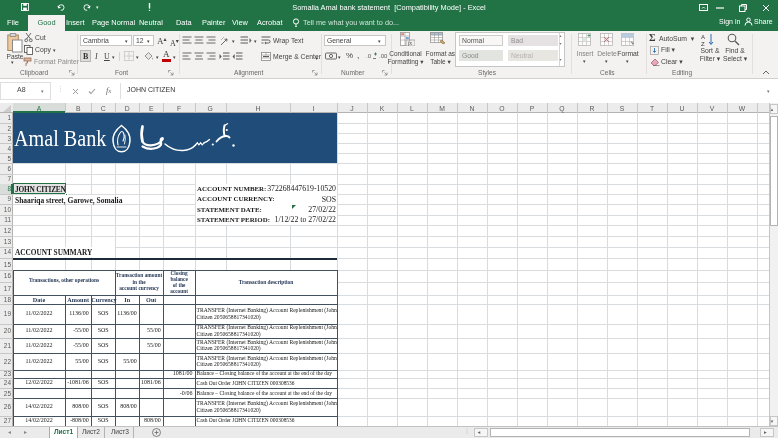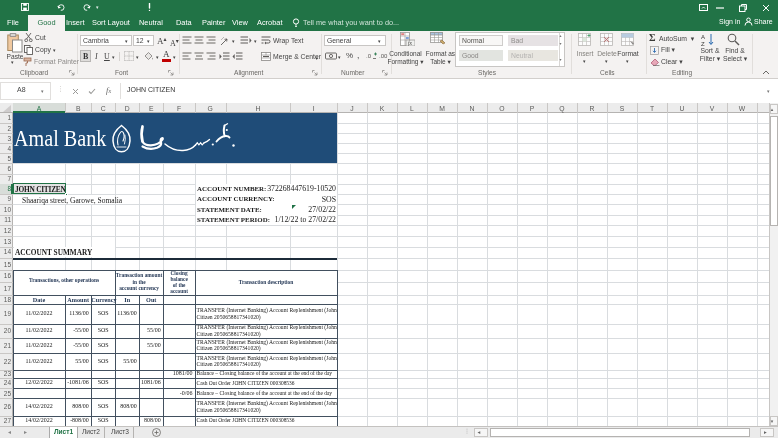--- a/index.html
+++ b/index.html
@@ -20,39 +20,40 @@
       <path d="M0.2 1.8 L1.7 4.5 L4 3.4 Z" fill="#fff"></path>
     </svg>
 <svg class="abs" style="left:82px;top:3.5px;" width="9" height="7" viewBox="0 0 9 7">
 <path d="M7.5 4.2 A 2.8 2.8 0 1 0 5.2 6.3" fill="none" stroke="#fff" stroke-width="0.9"></path>
       <path d="M8.8 1.8 L7.3 4.5 L5 3.4 Z" fill="#fff"></path>
     </svg>
 <div class="abs wt" style="left:96px;top:4px;font-size:5px;opacity:.85;">▾</div>
 <svg class="abs" style="left:147px;top:3px;" width="5" height="8" viewBox="0 0 5 8">
 <path d="M2.5 0.5 V5 M2.5 7.5 v-0.1" stroke="#fff" stroke-width="1.4" stroke-linecap="round"></path>
     </svg>
+<div class="abs wt" style="left:0;top:3px;width:778px;text-align:center;font-size:7.4px;">Somalia Amal bank statement&nbsp; [Compatibility Mode] - Excel</div>
 <svg class="abs" style="left:699px;top:4px;" width="9" height="7" viewBox="0 0 9 7">
 <rect x="0.5" y="0.5" width="8" height="6" fill="none" stroke="#fff" stroke-width="1"></rect>
       <path d="M3 4.5 L4.5 3 L6 4.5" fill="none" stroke="#fff" stroke-width="0.9"></path>
     </svg>
 <svg class="abs" style="left:716px;top:7px;" width="8" height="2" viewBox="0 0 8 2">
       <path d="M0 1 H8" stroke="#fff" stroke-width="1.2"></path>
     </svg>
 <svg class="abs" style="left:739px;top:4px;" width="8" height="8" viewBox="0 0 8 8">
 <rect x="0.5" y="2" width="5.5" height="5.5" fill="none" stroke="#fff" stroke-width="1"></rect>
       <path d="M2.5 2 V0.5 H7.5 V5.5 H6" fill="none" stroke="#fff" stroke-width="1"></path>
     </svg>
 <svg class="abs" style="left:762px;top:4px;" width="8" height="8" viewBox="0 0 8 8">
 <path d="M1 1 L7 7 M7 1 L1 7" stroke="#fff" stroke-width="1"></path>
     </svg>
 <div class="abs wt" style="left:7px;top:18px;font-size:7.4px;">File</div>
 <div class="abs" style="left:28px;top:15px;width:37px;height:16px;background:#f4f2f1;"></div>
 <div class="abs" style="left:28px;top:18px;width:37px;text-align:center;font-size:7.4px;color:#217346;">Good</div>
 <div class="abs wt" style="left:66px;top:18px;font-size:7.4px;">Insert</div>
-<div class="abs wt" style="left:92px;top:18px;font-size:7.4px;">Sort Layout</div>
+<div class="abs wt" style="left:92px;top:18px;font-size:7.4px;">Page Normal</div>
 <div class="abs wt" style="left:139px;top:18px;font-size:7.4px;">Neutral</div>
 <div class="abs wt" style="left:176px;top:18px;font-size:7.4px;">Data</div>
 <div class="abs wt" style="left:202px;top:18px;font-size:7.4px;">Painter</div>
 <div class="abs wt" style="left:232px;top:18px;font-size:7.4px;">View</div>
 <div class="abs wt" style="left:257px;top:18px;font-size:7.4px;">Acrobat</div>
 <svg class="abs" style="left:292px;top:17.5px;" width="8" height="10" viewBox="0 0 8 10">
 <circle cx="4" cy="3.5" r="2.6" fill="none" stroke="#fff" stroke-width="1"></circle>
       <path d="M3 7 h2 M3 8.5 h2" stroke="#fff" stroke-width="0.8"></path>
     </svg>
 <div class="abs" style="left:303px;top:18px;font-size:7.3px;color:#cfe3d8;">Tell me what you want to do...</div>
@@ -483,21 +484,21 @@
 <circle cx="107.8" cy="24.5" r="1.1" fill="#fff"></circle>
 <circle cx="121.8" cy="10" r="1.1" fill="#fff"></circle>
 <circle cx="128.5" cy="25.5" r="1.2" fill="#fff"></circle>
 </svg>
 <div class="abs" style="left:13.5px;top:194.5px;width:101px;height:9px;background:#fff;"></div>
 <div class="abs" style="left:13.5px;top:247.3px;width:101px;height:9.5px;background:#fff;"></div>
 <div class="abs" style="left:13px;top:183.6px;width:52px;height:10.3px;background:#e3e3e3;"></div>
 <div class="abs serif" style="left:15px;top:185px;font-size:7.4px;font-weight:bold;letter-spacing:-0.25px;color:#1a1a1a;white-space:nowrap;">JOHN CITIZEN</div>
 <div class="abs" style="left:12.5px;top:183px;width:53px;height:11.3px;border:1.5px solid #217346;box-sizing:border-box;"></div>
 <div class="abs" style="left:64.5px;top:193.2px;width:3px;height:3px;background:#217346;border:0.5px solid #fff;box-sizing:border-box;"></div>
-<div class="abs serif" style="left:22px;top:195.6px;font-size:7.5px;color:#1a1a1a;white-space:nowrap;">Shaariqa street, Garowe, Somalia</div>
+<div class="abs serif" style="left:15px;top:195.6px;font-size:7.5px;color:#1a1a1a;white-space:nowrap;font-weight:bold;">Shaariqa street, Garowe, Somalia</div>
 <div class="abs" style="left:195.5px;top:184px;width:141px;height:41px;background:#fff;"></div>
 <div class="abs serif" style="left:197px;top:185.0px;font-size:6.9px;font-weight:bold;color:#1a1a1a;white-space:nowrap;">ACCOUNT NUMBER:</div>
 <div class="abs serif" style="left:197px;top:184.3px;width:139px;text-align:right;font-size:7.8px;color:#1a1a1a;white-space:nowrap;">372268447619-10520</div>
 <div class="abs serif" style="left:197px;top:195.3px;font-size:6.9px;font-weight:bold;color:#1a1a1a;white-space:nowrap;">ACCOUNT CURRENCY:</div>
 <div class="abs serif" style="left:197px;top:194.60000000000002px;width:139px;text-align:right;font-size:7.8px;color:#1a1a1a;white-space:nowrap;">SOS</div>
 <div class="abs serif" style="left:197px;top:205.6px;font-size:6.9px;font-weight:bold;color:#1a1a1a;white-space:nowrap;">STATEMENT DATE:</div>
 <div class="abs serif" style="left:197px;top:204.9px;width:139px;text-align:right;font-size:7.8px;color:#1a1a1a;white-space:nowrap;">27/02/22</div>
 <div class="abs serif" style="left:197px;top:216.0px;font-size:6.9px;font-weight:bold;color:#1a1a1a;white-space:nowrap;">STATEMENT PERIOD:</div>
 <div class="abs serif" style="left:197px;top:215.3px;width:139px;text-align:right;font-size:7.8px;color:#1a1a1a;white-space:nowrap;">1/12/22 to 27/02/22</div>
 <svg class="abs" style="left:292px;top:205.2px;" width="4" height="4" viewBox="0 0 4 4">

